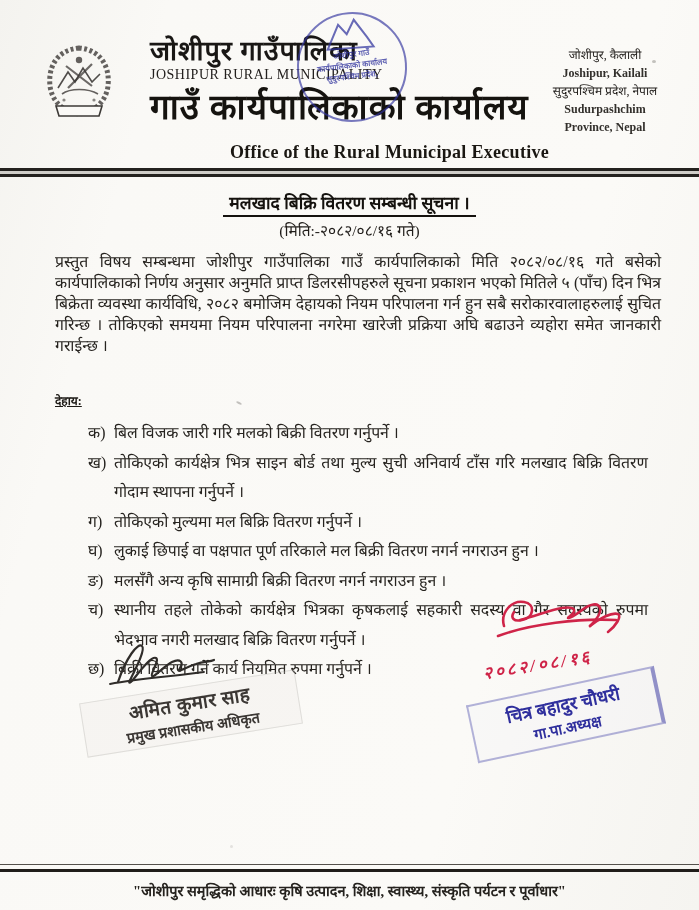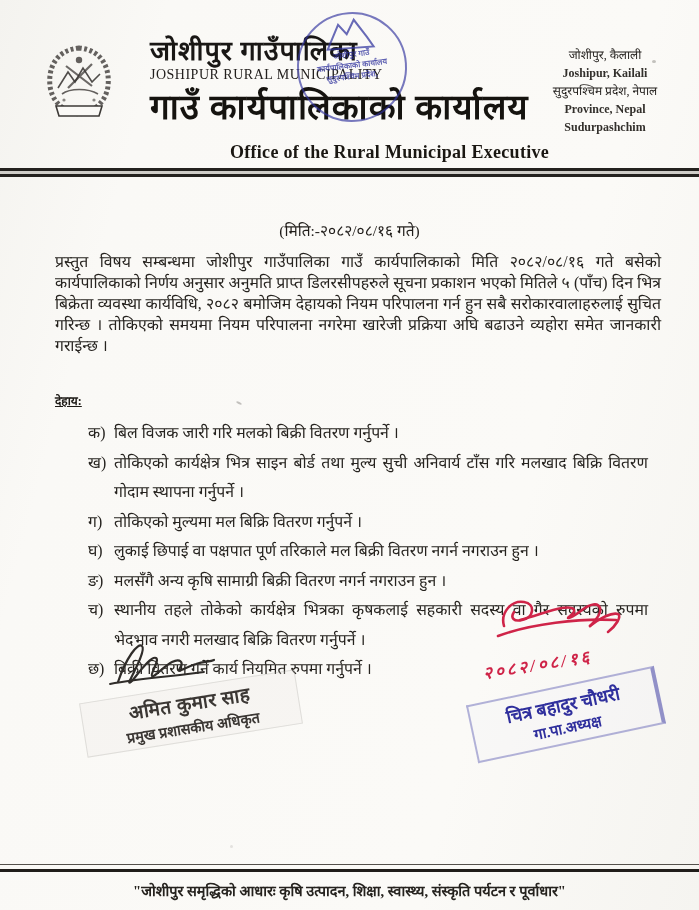--- a/index.html
+++ b/index.html
@@ -108,35 +108,38 @@
     <div class="muni-np">जोशीपुर गाउँपालिका</div>
     <div class="muni-en">JOSHIPUR RURAL MUNICIPALITY</div>
     <div class="office-np">गाउँ कार्यपालिकाको कार्यालय</div>
   </div>
   <div class="office-en">Office of the Rural Municipal Executive</div>
 
   <div class="hdr-right">
     <div class="np">जोशीपुर, कैलाली</div>
     <div class="en">Joshipur, Kailali</div>
     <div class="np">सुदुरपश्चिम प्रदेश, नेपाल</div>
+    <div class="en">Sudurpashchim</div>
     <div class="en">Province, Nepal</div>
-    <div class="en">Sudurpashchim</div>
   </div>
 
   <div class="stamp-round">
     <svg class="peak" width="54" height="34" viewBox="0 0 54 34">
       <path d="M4 32 L16 8 L24 18 L32 4 L44 22 L50 32 Z" fill="none" stroke="rgba(48,50,158,.8)" stroke-width="2"></path>
     </svg>
     <div class="arc-line">जोशीपुर गाउँ</div>
     <div class="arc-line">कार्यपालिकाको कार्यालय</div>
     <div class="arc-line">सुदुरपश्चिम प्रदेश,</div>
   </div>
 
   <div class="rule-band"></div>
 
+  <div class="notice-title">
+    <span>मलखाद बिक्रि वितरण सम्बन्धी सूचना ।</span>
+  </div>
   <div class="notice-date">(मिति:-२०८२/०८/१६ गते)</div>
 
   <div class="body-par">प्रस्तुत विषय सम्बन्धमा जोशीपुर गाउँपालिका गाउँ कार्यपालिकाको मिति २०८२/०८/१६ गते बसेको कार्यपालिकाको निर्णय अनुसार अनुमति प्राप्त डिलरसीपहरुले सूचना प्रकाशन भएको मितिले ५ (पाँच) दिन भित्र बिक्रेता व्यवस्था कार्यविधि, २०८२ बमोजिम देहायको नियम परिपालना गर्न हुन सबै सरोकारवालाहरुलाई सुचित गरिन्छ । तोकिएको समयमा नियम परिपालना नगरेमा खारेजी प्रक्रिया अघि बढाउने व्यहोरा समेत जानकारी गराईन्छ ।</div>
 
   <div class="dehaya">देहाय:</div>
   <ol class="item-list">
     <li><span class="lbl">क)</span><span>बिल विजक जारी गरि मलको बिक्री वितरण गर्नुपर्ने ।</span></li>
     <li><span class="lbl">ख)</span><span>तोकिएको कार्यक्षेत्र भित्र साइन बोर्ड तथा मुल्य सुची अनिवार्य टाँस गरि मलखाद बिक्रि वितरण गोदाम स्थापना गर्नुपर्ने ।</span></li>
     <li><span class="lbl">ग)</span><span>तोकिएको मुल्यमा मल बिक्रि वितरण गर्नुपर्ने ।</span></li>
     <li><span class="lbl">घ)</span><span>लुकाई छिपाई वा पक्षपात पूर्ण तरिकाले मल बिक्री वितरण नगर्न नगराउन हुन ।</span></li>

